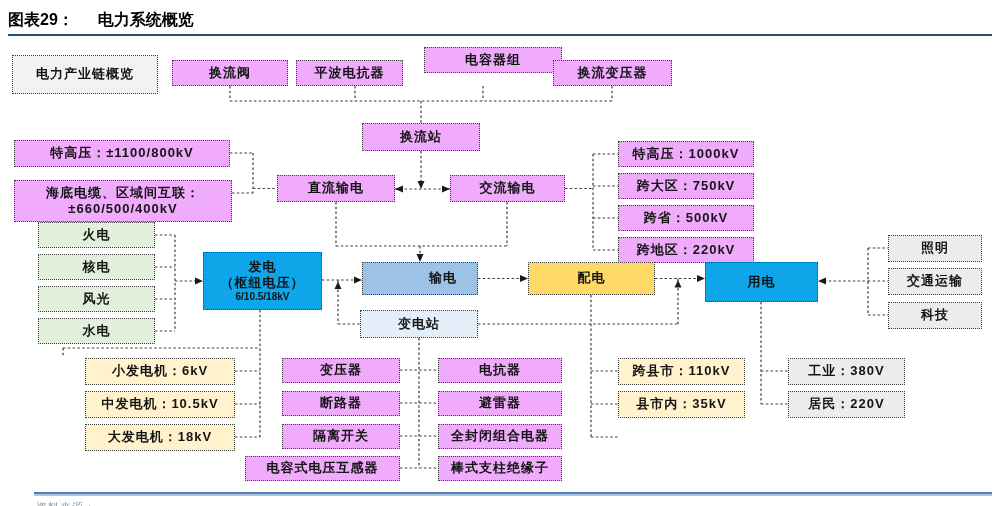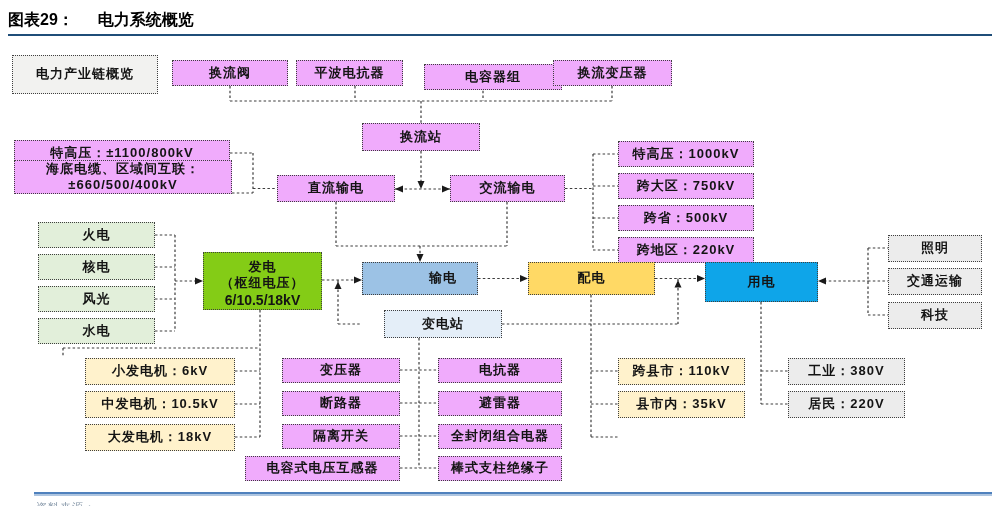--- a/index.html
+++ b/index.html
@@ -10,30 +10,30 @@
   .title-row{position:absolute;left:8px;top:10px;font-size:16px;font-weight:bold;color:#000;}
   .title-prefix{margin-right:24px;}
   .title-rule{position:absolute;left:8px;top:34px;width:984px;height:2px;background:#1f4e79;}
   .bx{
     position:absolute;box-sizing:border-box;border:1.5px dotted #3f3f3f;
     display:flex;flex-direction:column;align-items:center;justify-content:center;
     text-align:center;font-size:13px;font-weight:600;color:#141414;line-height:1.25;
     letter-spacing:1px;
   }
   .blue{background:#f0abfc;}
-  .blue2{background:#e4eef8;margin-left:24px;}
+  .blue2{background:#e4eef8;}
   .bluestrong{background:#9cc2e5;padding-left:46px;}
-  .green{background:#84cc16;justify-content:flex-end;}
+  .green{background:#0ea5e9;}
   .greenlight{background:#e2efda;text-align:right;}
   .yellow{background:#ffd965;text-align:center;}
   .yellowlight{background:#fff2cc;}
   .gray{background:#0ea5e9;}
   .graylight{background:#ececec;}
   .overview{background:#f2f2f0;font-weight:bold;}
-  .small{font-size:14px;letter-spacing:0;}
+  .small{font-size:10px;letter-spacing:0;}
   .wires{position:absolute;left:0;top:0;}
   .footer-rule{position:absolute;left:34px;top:492px;width:958px;height:2px;background:#aec5e0;border-top:2px solid #4f81bd;}
   .footer-text{position:absolute;left:36px;top:500px;height:6px;overflow:hidden;font-size:11px;color:#8596a8;letter-spacing:1px;}
 </style>
 </head>
 <body>
 
 <div class="page">
 
   <div class="title-row">
@@ -84,27 +84,27 @@
       <polygon points="705,278.5 697,275 697,282"></polygon>
       <polygon points="678,280 674.5,287.5 681.5,287.5"></polygon>
       <polygon points="818,281 826,277.5 826,284.5"></polygon>
     </g>
   </svg>
 
   <div class="bx overview" style="left:12px;top:55px;width:146px;height:39px">电力产业链概览</div>
 
   <div class="bx blue" style="left:172px;top:60px;width:116px;height:26px">换流阀</div>
   <div class="bx blue" style="left:296px;top:60px;width:107px;height:26px">平波电抗器</div>
-  <div class="bx blue" style="left:424px;top:64px;width:138px;height:26px">电容器组</div>
+  <div class="bx blue" style="left:424px;top:47px;width:138px;height:26px">电容器组</div>
   <div class="bx blue" style="left:553px;top:60px;width:119px;height:26px">换流变压器</div>
 
   <div class="bx blue" style="left:362px;top:123px;width:118px;height:28px">换流站</div>
 
   <div class="bx blue" style="left:14px;top:140px;width:216px;height:27px">特高压：±1100/800kV</div>
-  <div class="bx blue" style="left:14px;top:160px;width:218px;height:34px">
+  <div class="bx blue" style="left:14px;top:180px;width:218px;height:42px">
     <span>海底电缆、区域间互联：</span>
     <span>±660/500/400kV</span>
   </div>
 
   <div class="bx blue" style="left:277px;top:175px;width:118px;height:27px">直流输电</div>
   <div class="bx blue" style="left:450px;top:175px;width:115px;height:27px">交流输电</div>
 
   <div class="bx blue" style="left:618px;top:141px;width:136px;height:26px">特高压：1000kV</div>
   <div class="bx blue" style="left:618px;top:173px;width:136px;height:26px">跨大区：750kV</div>
   <div class="bx blue" style="left:618px;top:205px;width:136px;height:26px">跨省：500kV</div>

